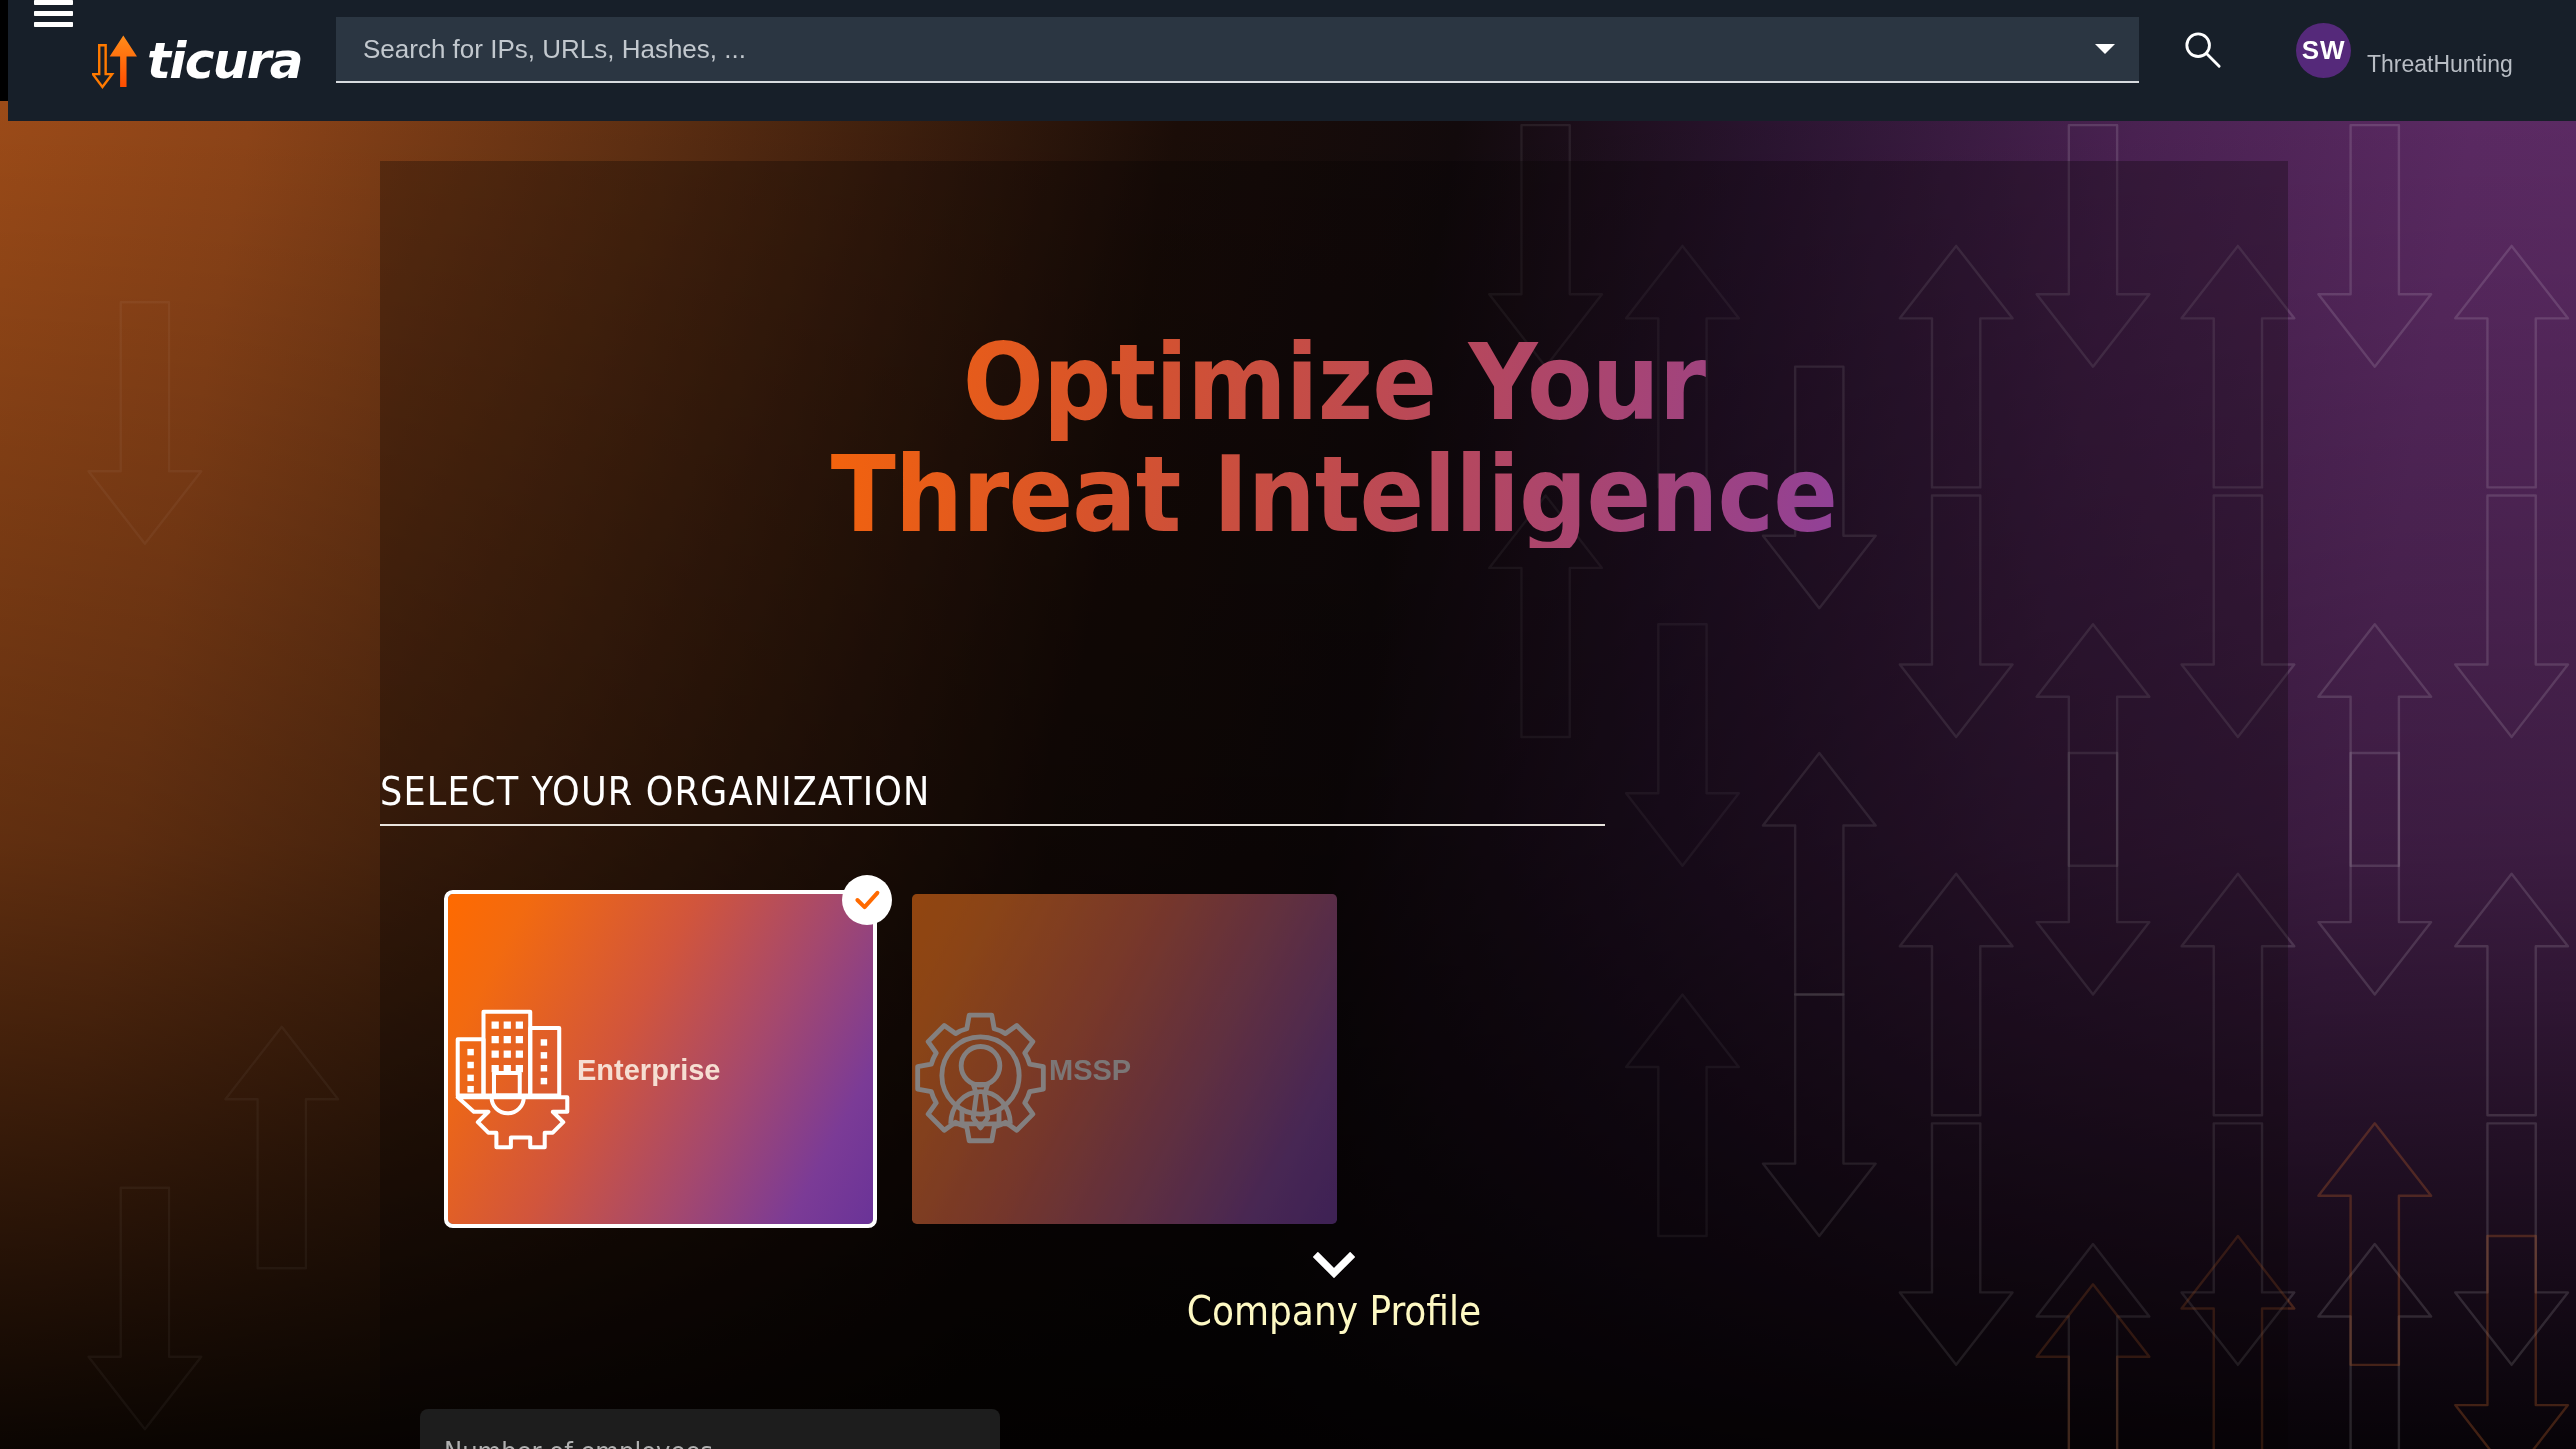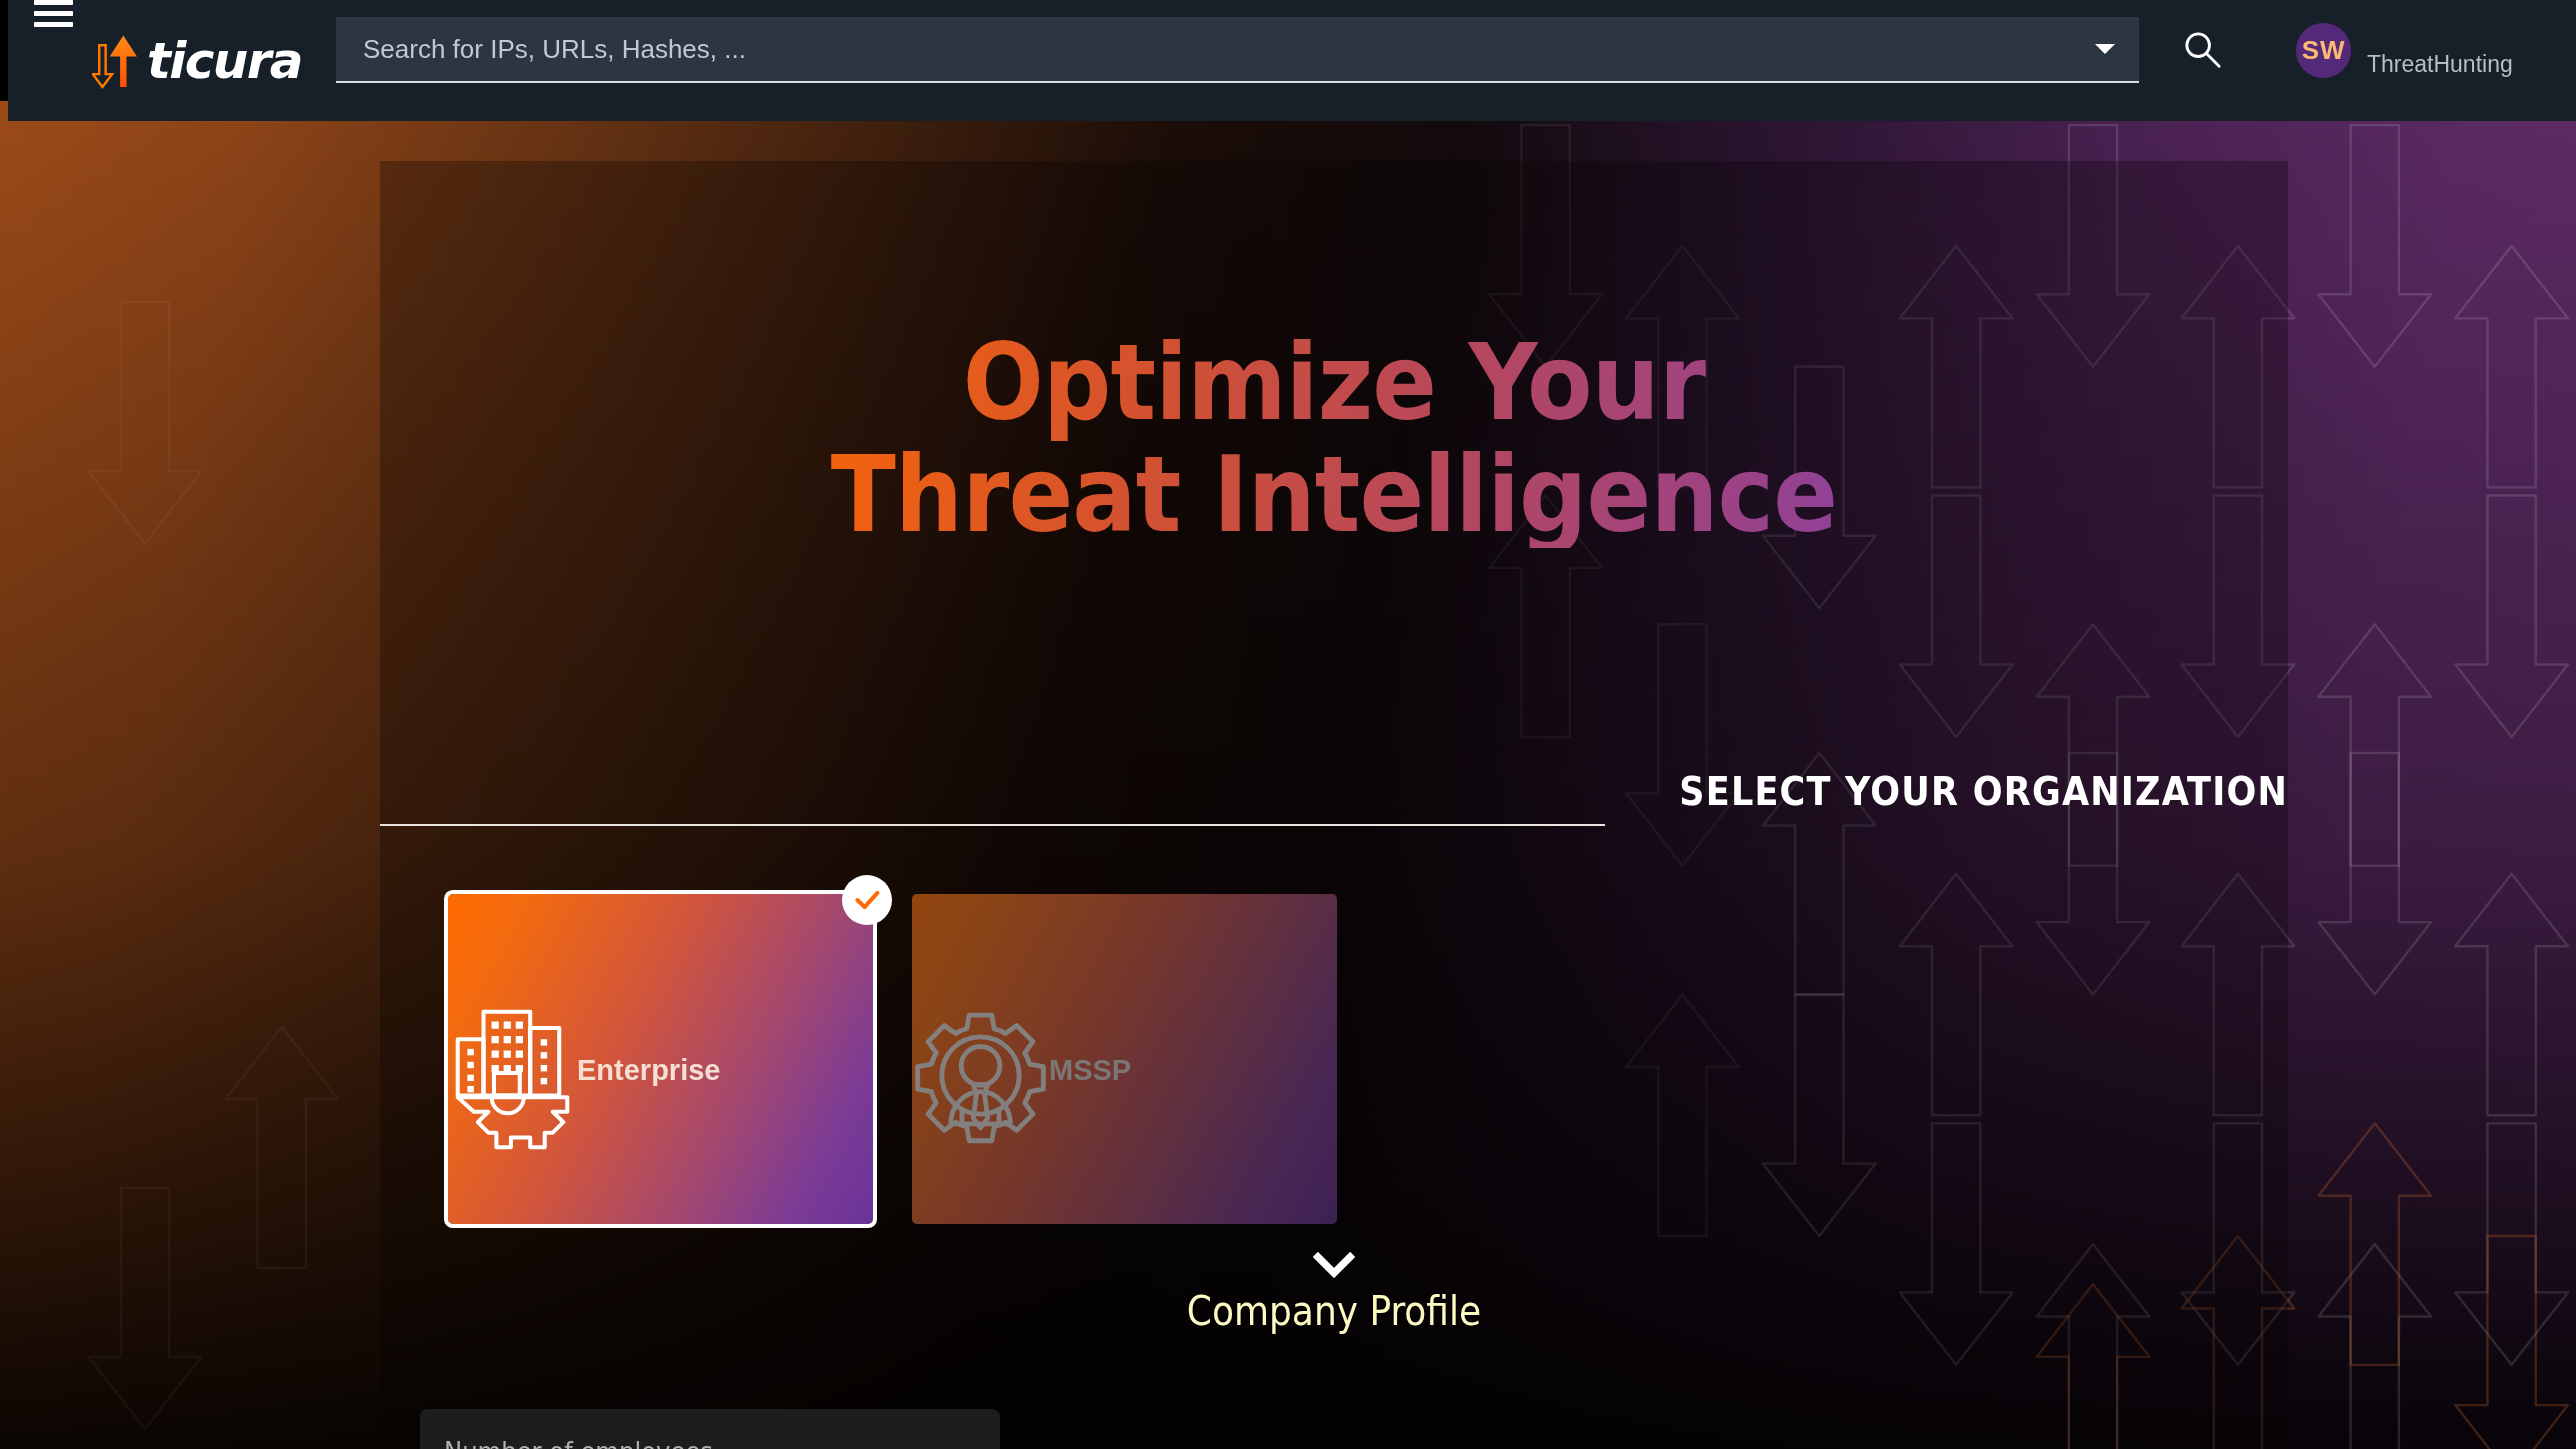--- a/index.html
+++ b/index.html
@@ -54,21 +54,21 @@
     border-right:10.5px solid transparent;
     border-top:10.5px solid #ffffff;
   }
   #search-go{
     position:absolute; left:2174px; top:29px;
     width:42px; height:42px; cursor:pointer;
   }
   #avatar{
     position:absolute; left:2288px; top:22.5px;
     width:55px; height:55px; border-radius:50%;
-    background:#55297a; color:#fdba74;
+    background:#55297a; color:#ffffff;
     font-size:26px; font-weight:bold;
     display:flex; align-items:center; justify-content:center;
     letter-spacing:0.8px; cursor:pointer;
   }
   #user-block{ position:absolute; left:2359px; top:19.3px; cursor:pointer; }
   #user-name{
     font-size:24px; color:#8a8f97;
     filter:blur(7.2px); opacity:.85;
     height:29px; width:242px;
   }
@@ -107,25 +107,24 @@
     letter-spacing:-0.8px;
     background:linear-gradient(100deg,#ff6a00 0%, #ff6a00 18%, #d7532b 38%, #b8485a 55%, #9a4288 72%, #7a3ec0 88%, #6f35d8 100%);
     -webkit-background-clip:text; background-clip:text;
     -webkit-text-fill-color:transparent; color:transparent;
   }
   #hero-line-1{ display:block; }
   #hero-line-2{ display:block; margin-top:6.4px; }
 
   #section-label{
     position:absolute; top:608px; left:0; width:100%;
-    text-align:right;
+    text-align:left;
     font-family:"DejaVu Sans Condensed","Liberation Sans Narrow","Liberation Sans",sans-serif;
     font-size:39px; color:#ffffff;
     letter-spacing:1.2px;
-    font-weight:bold;
   }
   #section-divider{
     position:absolute; top:663px; left:-12px; width:1237px; height:2.4px;
     background:#e9e4de;
   }
 
   
   #org-cards{
     position:absolute; top:733px; left:68px;
     display:flex; gap:39px;

